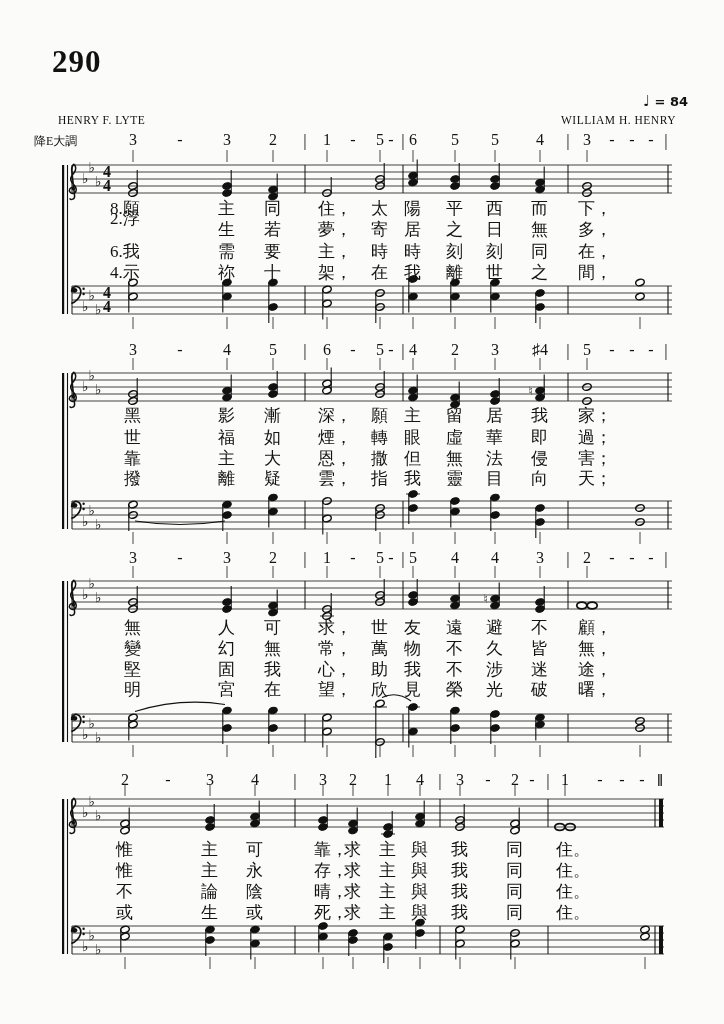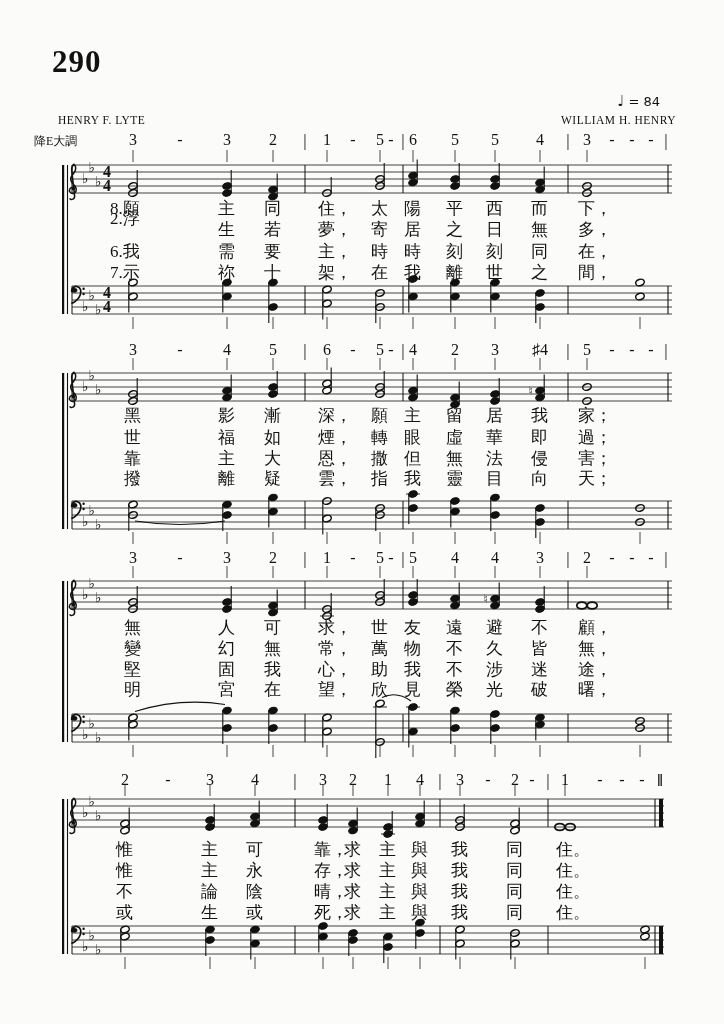--- a/index.html
+++ b/index.html
@@ -2,21 +2,21 @@
 <html><head>
 <meta charset="utf-8">
 <style>
   html,body{margin:0;padding:0;background:#e8e8e6;}
   .page{position:relative;width:724px;height:1024px;background:#fbfbf9;overflow:hidden;
         font-family:"Liberation Serif","DejaVu Serif",serif;color:#111;}
   .hymn-number{position:absolute;left:52px;top:44px;font-size:31px;font-weight:bold;letter-spacing:1px;}
   .hymn-title{position:absolute;left:0;right:0;top:42px;text-align:center;font-size:31px;
               font-weight:bold;letter-spacing:7px;}
   .scripture{position:absolute;left:0;right:0;top:88px;text-align:center;font-size:15px;}
-  .tempo{position:absolute;right:64px;top:92px;font-size:13px;font-weight:normal;
+  .tempo{position:absolute;right:36px;top:92px;font-size:13px;font-weight:bold;
          font-family:"DejaVu Sans",sans-serif;}
   .tempo .note-glyph{font-size:15px;}
   .lyricist{position:absolute;left:58px;top:114px;font-size:11.5px;letter-spacing:0.5px;}
   .composer{position:absolute;right:48px;top:114px;font-size:11.5px;letter-spacing:0.5px;}
   .key-label{position:absolute;left:34px;top:133px;font-size:12px;}
   #score{position:absolute;left:0;top:0;}
   .jp-tok{position:absolute;transform:translateX(-50%);font-size:16px;line-height:1;
           font-family:"Liberation Serif",serif;color:#141414;white-space:nowrap;}
   .jp-bar{font-size:17px;}
   .jp-final{font-weight:bold;}
@@ -558,21 +558,21 @@
       <span class="ly-tok" style="left: 110px; top: 243px; transform: none;">6.我</span>
       <span class="ly-tok" style="left: 218px; top: 243px; transform: none;">需</span>
       <span class="ly-tok" style="left: 264px; top: 243px; transform: none;">要</span>
       <span class="ly-tok" style="left: 318px; top: 243px; transform: none;">主，</span>
       <span class="ly-tok" style="left: 371px; top: 243px; transform: none;">時</span>
       <span class="ly-tok" style="left: 404px; top: 243px; transform: none;">時</span>
       <span class="ly-tok" style="left: 446px; top: 243px; transform: none;">刻</span>
       <span class="ly-tok" style="left: 486px; top: 243px; transform: none;">刻</span>
       <span class="ly-tok" style="left: 531px; top: 243px; transform: none;">同</span>
       <span class="ly-tok" style="left: 578px; top: 243px; transform: none;">在，</span>
-      <span class="ly-tok" style="left: 110px; top: 264px; transform: none;">7.示</span>
+      <span class="ly-tok" style="left: 110px; top: 264px; transform: none;">4.示</span>
       <span class="ly-tok" style="left: 218px; top: 264px; transform: none;">祢</span>
       <span class="ly-tok" style="left: 264px; top: 264px; transform: none;">十</span>
       <span class="ly-tok" style="left: 318px; top: 264px; transform: none;">架，</span>
       <span class="ly-tok" style="left: 371px; top: 264px; transform: none;">在</span>
       <span class="ly-tok" style="left: 404px; top: 264px; transform: none;">我</span>
       <span class="ly-tok" style="left: 446px; top: 264px; transform: none;">離</span>
       <span class="ly-tok" style="left: 486px; top: 264px; transform: none;">世</span>
       <span class="ly-tok" style="left: 531px; top: 264px; transform: none;">之</span>
       <span class="ly-tok" style="left: 578px; top: 264px; transform: none;">間，</span>
       <span class="jp-tok" style="left: 133px; top: 342px;">3</span>

